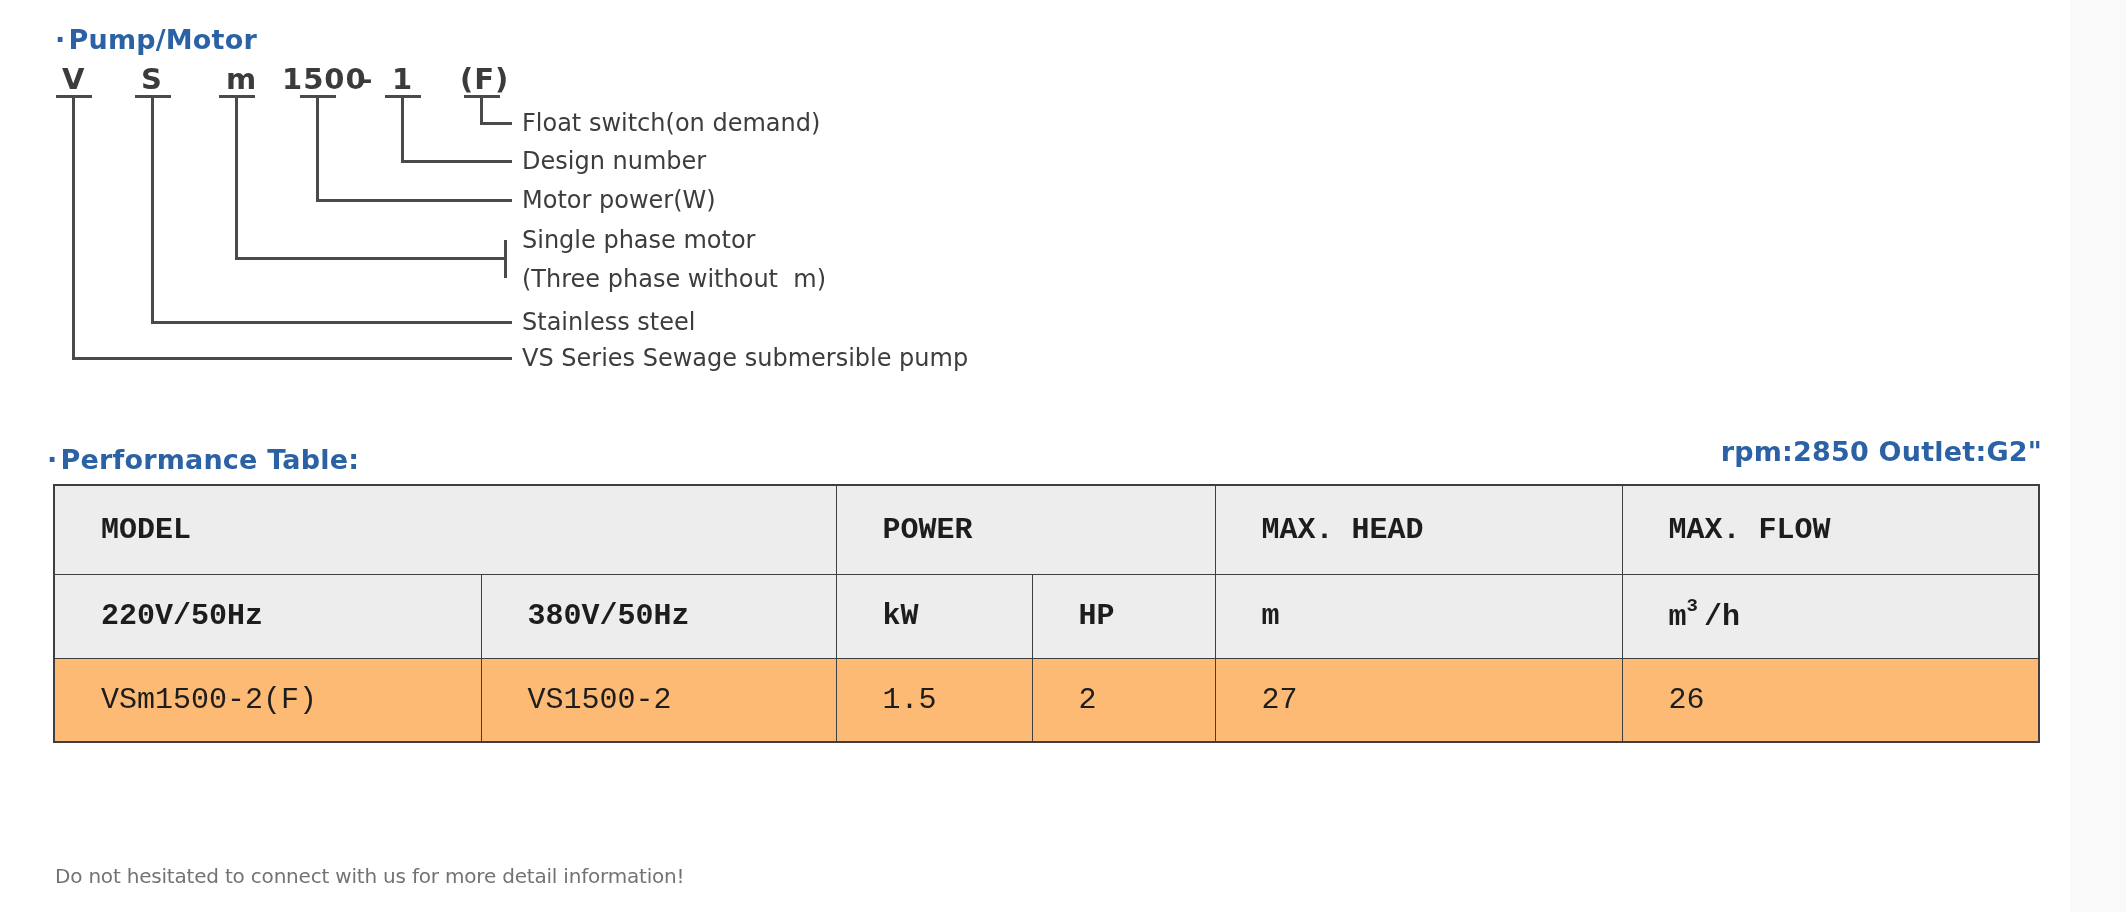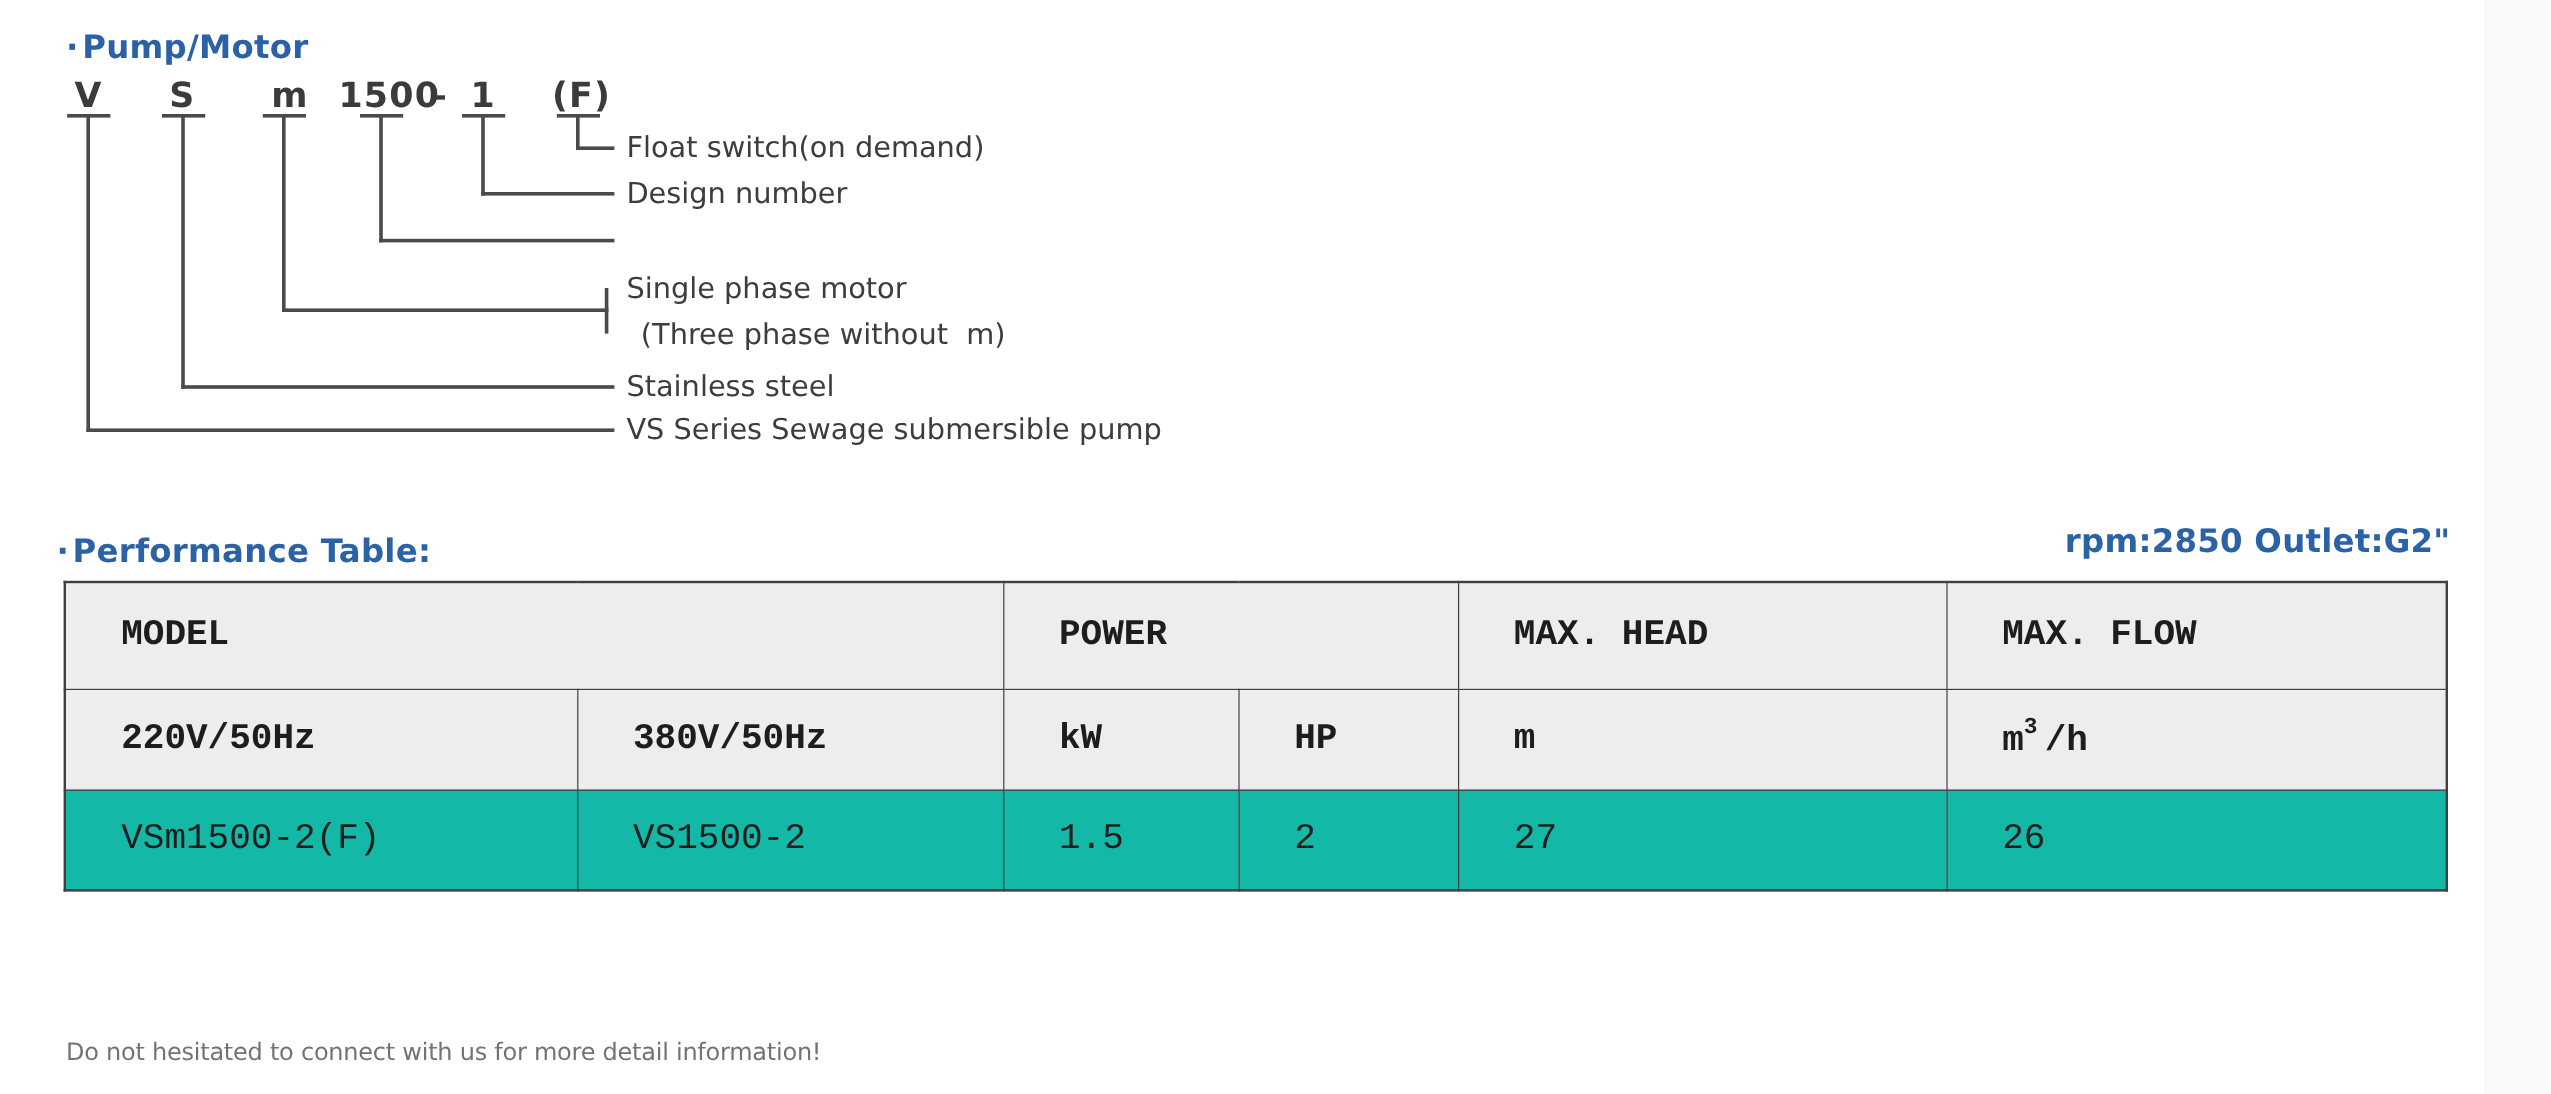--- a/index.html
+++ b/index.html
@@ -32,21 +32,21 @@
                 font-family:"Liberation Serif", "DejaVu Serif", serif; color:#1d1d1d; }
   .perf-table td { border:1px solid #3f3f3f; padding-left:46px; vertical-align:middle;
                    font-size:30px; }
   .perf-table { border:2px solid #3f3f3f;font-family:Liberation Mono, monospace; }
   .perf-table tr.hrow td { background:#ededed; font-weight:bold; }
   .perf-table tr.r1 { height:89px; }
   .perf-table tr.r2 { height:84px; }
   .perf-table tr.r3 { height:92px; }
   .perf-table tr.r3 td { background:#ffffff; }
   .perf-table tr.r4 { height:84px; }
-  .perf-table tr.r4 td { background:#14b8a6; }
+  .perf-table tr.r4 td { background:#fdba74; }
   .perf-table sup { font-size:19px; position:relative; top:-3px; }
   .unit-rest { margin-left:6px; }
 
   .footer-note { position:absolute; left:55px; top:864px; font-size:20px; color:#737373;
                  font-family:"DejaVu Sans", sans-serif; letter-spacing:-0.2px; }
 </style>
 </head>
 <body>
 
 <div class="page">
@@ -84,22 +84,23 @@
     <div class="dline" style="left:480px; top:122px; width:32px;  height:3px;"></div>
     <div class="dline" style="left:401px; top:160px; width:111px; height:3px;"></div>
     <div class="dline" style="left:316px; top:199px; width:196px; height:3px;"></div>
     <div class="dline" style="left:235px; top:257px; width:272px; height:3px;"></div>
     <div class="dline" style="left:504px; top:240px; width:3px;  height:38px;"></div>
     <div class="dline" style="left:151px; top:321px; width:361px; height:3px;"></div>
     <div class="dline" style="left:72px;  top:357px; width:440px; height:3px;"></div>
 
     <div class="dlabel" style="top:105px;">Float switch(on demand)</div>
     <div class="dlabel" style="top:143px;">Design number</div>
+    <div class="dlabel" style="top:182px;">Motor power(W)</div>
     <div class="dlabel" style="top:222px;">Single phase motor</div>
-    <div class="dlabel" style="top:261px;margin-left:12px;">(Three phase without  m)</div>
+    <div class="dlabel" style="top:261px;">(Three phase without  m)</div>
     <div class="dlabel" style="top:304px;">Stainless steel</div>
     <div class="dlabel" style="top:340px;">VS Series Sewage submersible pump</div>
   </div>
 
   <div class="sec-heading" id="perf-heading">
     <span class="bullet">·</span><span>Performance Table:</span>
   </div>
   <div id="rpm-note">rpm:2850 Outlet:G2"</div>
 
   <table class="perf-table">

